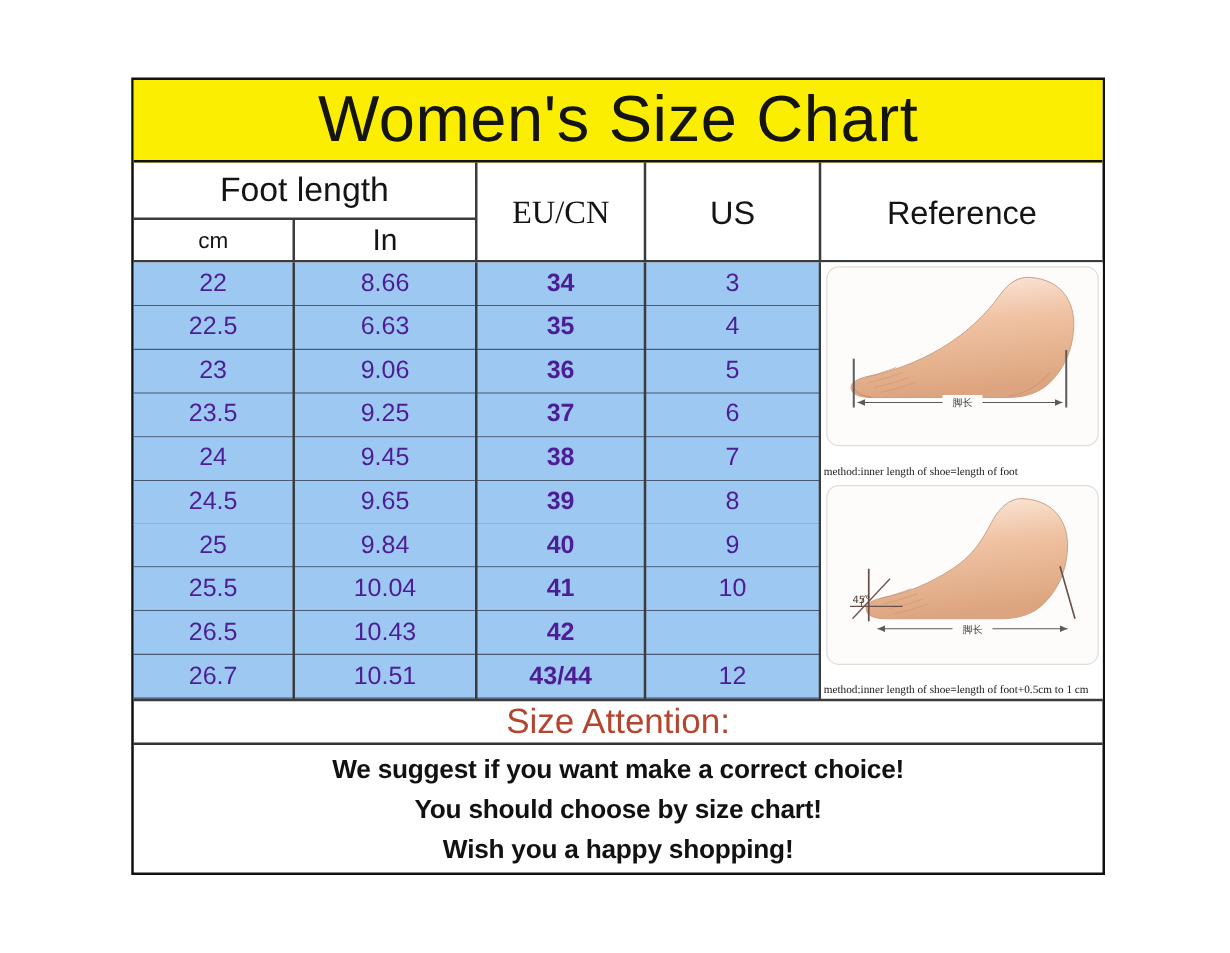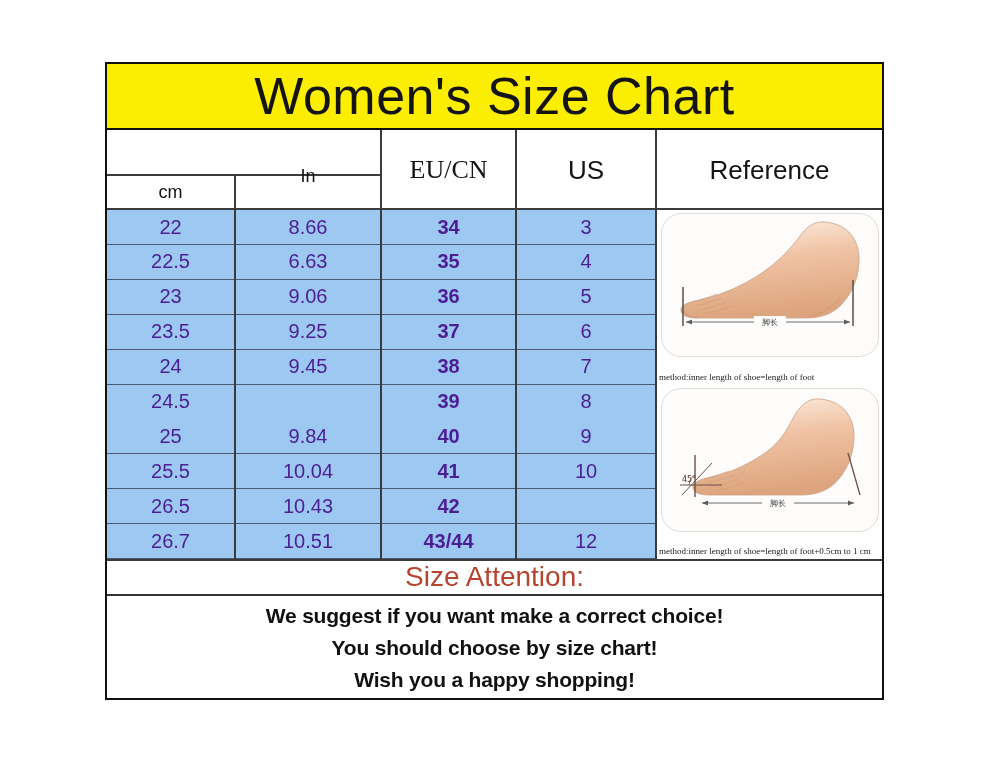--- a/index.html
+++ b/index.html
@@ -66,22 +66,22 @@
 
   .hdr-foot-length {
     left: 0; top: 0; width: 273px; height: 44px;
     font-size: 27px;
   }
   .hdr-cm {
     left: 0; top: 45px; width: 127px; height: 35px;
     font-size: 18px;
   }
   .hdr-in {
-    left: 129px; top: 29px; width: 144px; height: 35px;
-    font-size: 18px;
+    left: 129px; top: 45px; width: 144px; height: 35px;
+    font-size: 24px;
     border-radius: 13px;
   }
   .hdr-eu {
     left: 275px; top: 0; width: 133px; height: 80px;
     font-size: 26px;
     font-family: Liberation Serif, serif;
   }
   .hdr-us {
     left: 410px; top: 0; width: 138px; height: 80px;
     font-size: 26px;
@@ -129,21 +129,21 @@
     background: #ffffff;
   }
   .ref-block.b1 { top: 0; height: 175px; }
   .ref-block.b2 { top: 175px; height: 174px; }
   .ref-photo {
     position: absolute;
     left: 4px; top: 3px;
     width: 216px; height: 142px;
     background: #fdfcfb;
     border: 1px solid #e2dcd6;
-    border-radius: 20px;
+    border-radius: 10px;
     overflow: hidden;
   }
   .ref-cap {
     position: absolute;
     left: 2px; bottom: 2px;
     width: 221px;
     font-family: "Liberation Serif", serif;
     font-size: 9px;
     color: #23201e;
     white-space: nowrap;
@@ -184,20 +184,21 @@
 <body>
 
 <div id="root">
   <div class="chart-frame">
 
     <div class="title-banner">
       <div class="title-text">Women's Size Chart</div>
     </div>
 
     <div class="hdr-band">
+      <div class="cell hdr-foot-length">Foot length</div>
       <div class="hline" style="left:0; top:44px; width:273px;"></div>
       <div class="cell hdr-cm">cm</div>
       <div class="cell hdr-in">In</div>
       <div class="cell hdr-eu">EU/CN</div>
       <div class="cell hdr-us">US</div>
       <div class="cell hdr-ref">Reference</div>
 
       <div class="vline" style="left:127px; top:45px; height:35px;"></div>
       <div class="vline" style="left:273px; top:0; height:80px;"></div>
       <div class="vline" style="left:408px; top:0; height:80px;"></div>
@@ -232,20 +233,21 @@
             <div class="dc dc-us">6</div>
           </div>
           <div class="drow" style="top: 139.6px;">
             <div class="dc dc-cm">24</div>
             <div class="dc dc-in">9.45</div>
             <div class="dc dc-eu">38</div>
             <div class="dc dc-us">7</div>
           </div>
           <div class="drow" style="top: 174.5px;">
             <div class="dc dc-cm">24.5</div>
+            <div class="dc dc-in">9.65</div>
             <div class="dc dc-eu">39</div>
             <div class="dc dc-us">8</div>
           </div>
           <div class="drow" style="top: 209.4px;">
             <div class="dc dc-cm">25</div>
             <div class="dc dc-in">9.84</div>
             <div class="dc dc-eu">40</div>
             <div class="dc dc-us">9</div>
           </div>
           <div class="drow" style="top: 244.3px;">

